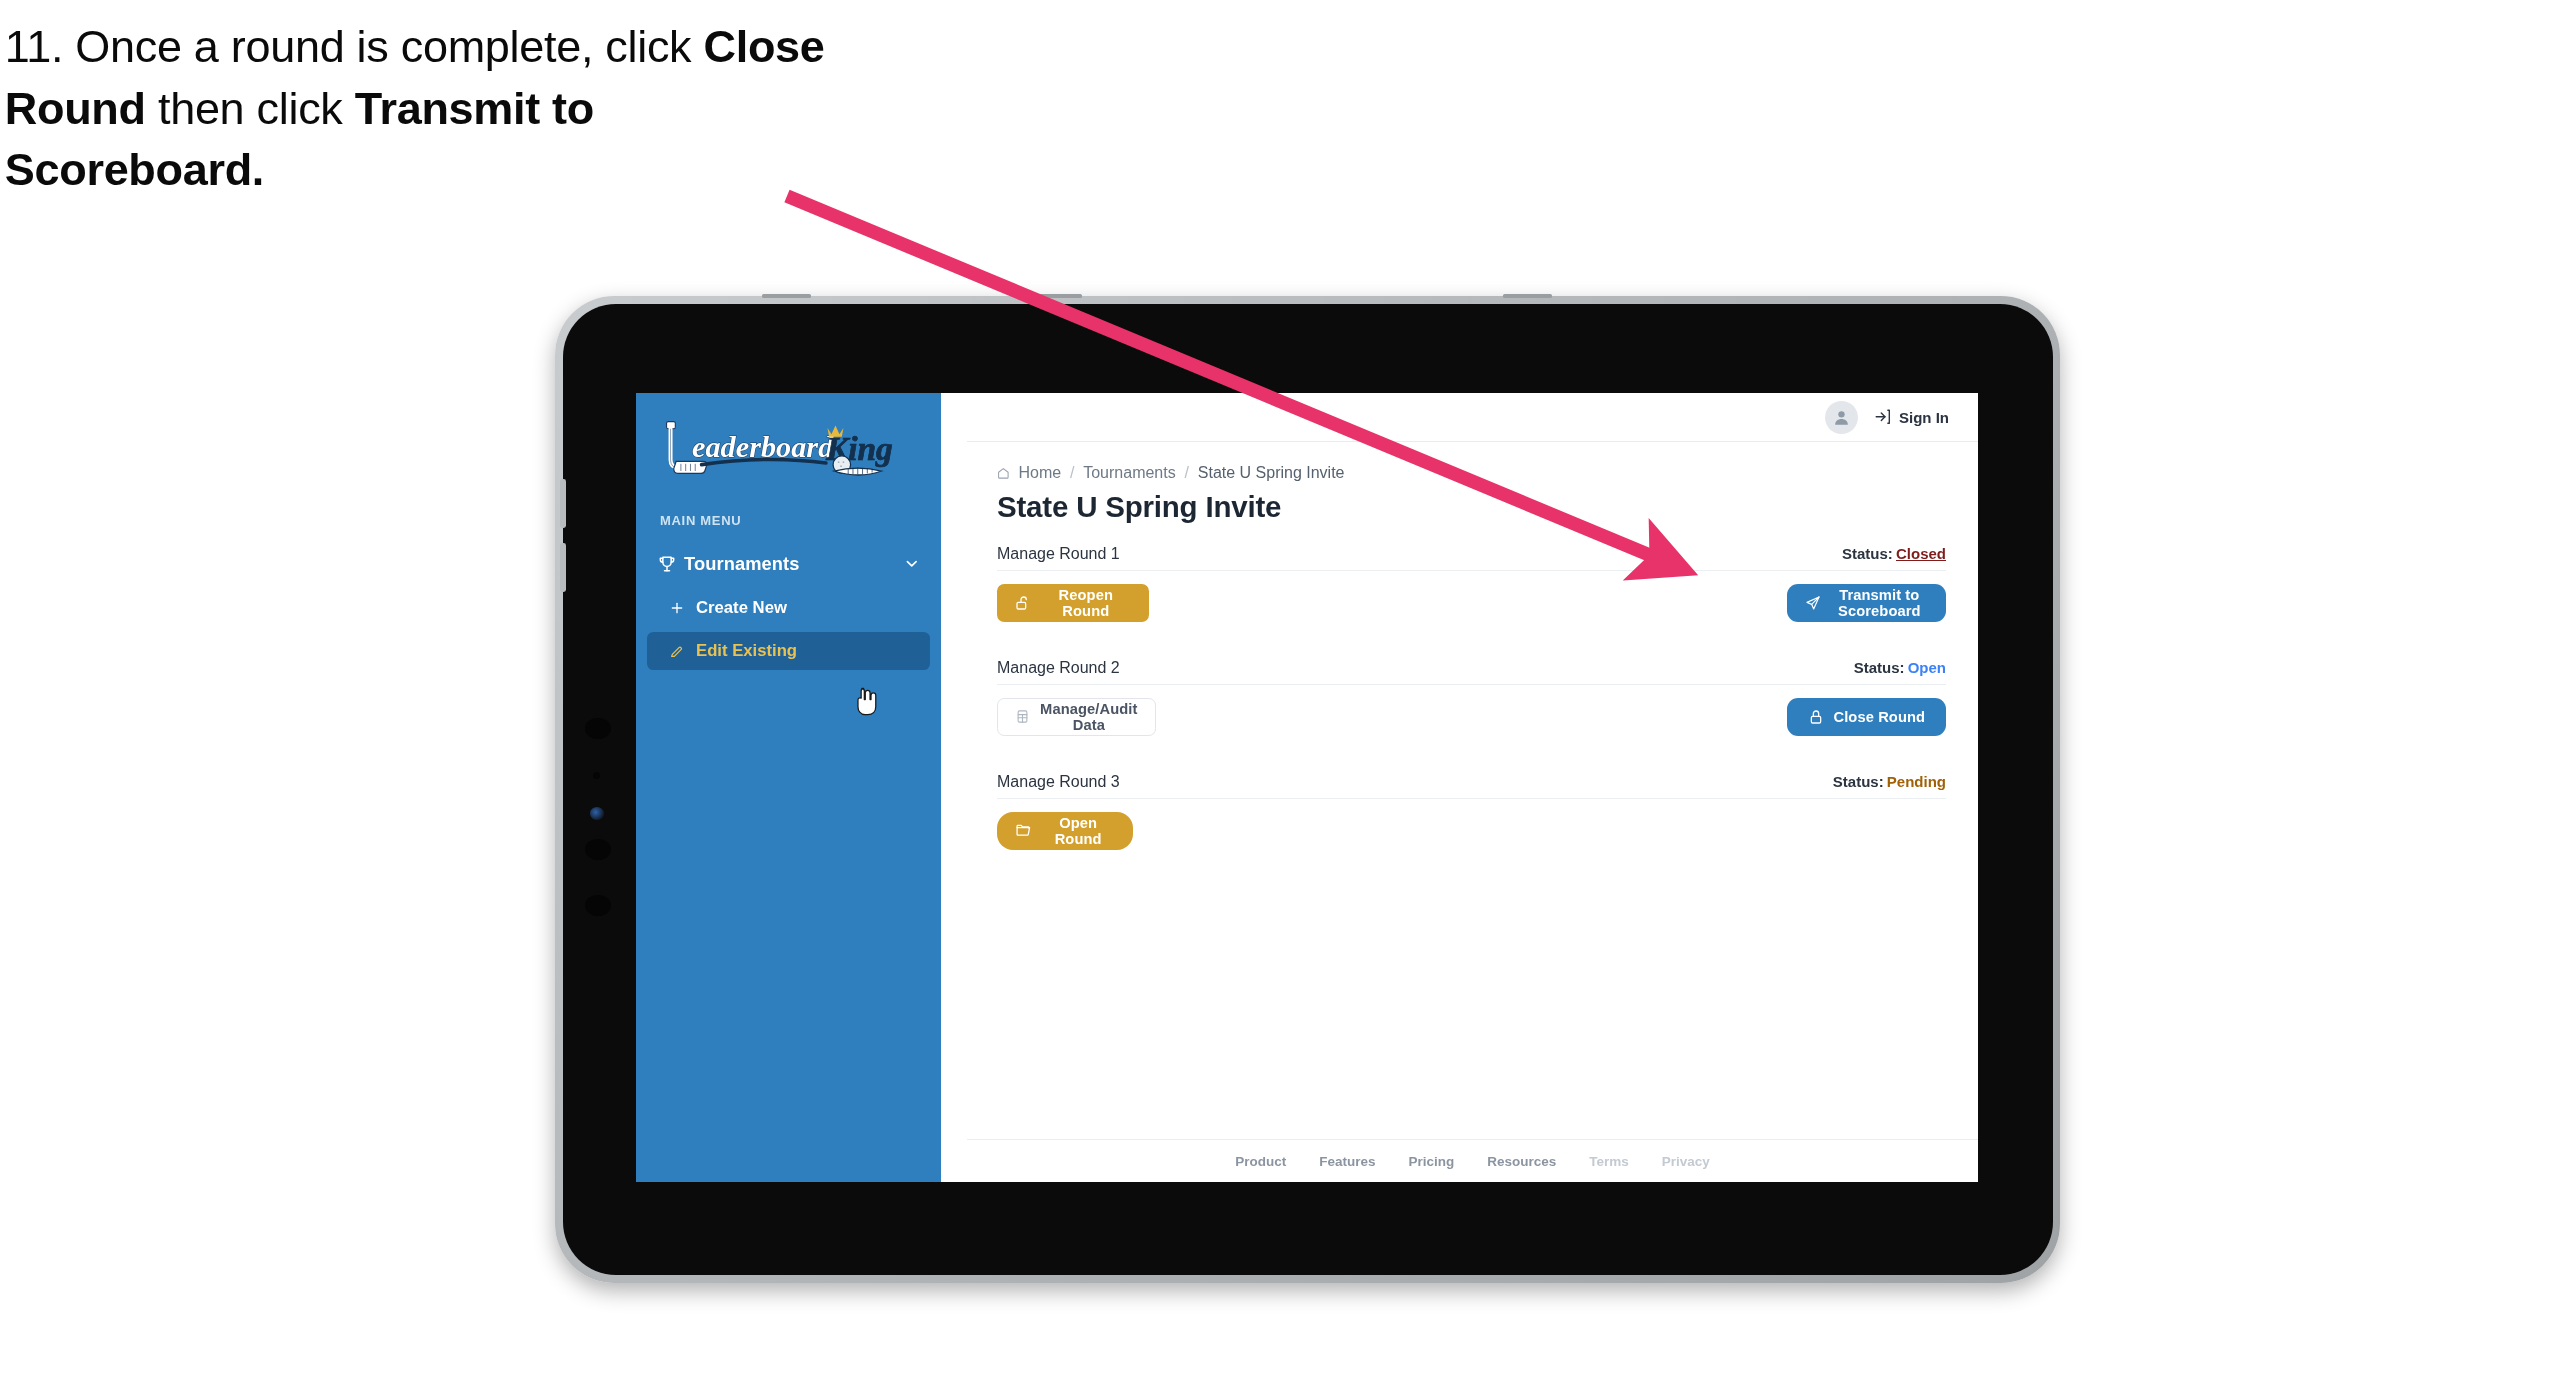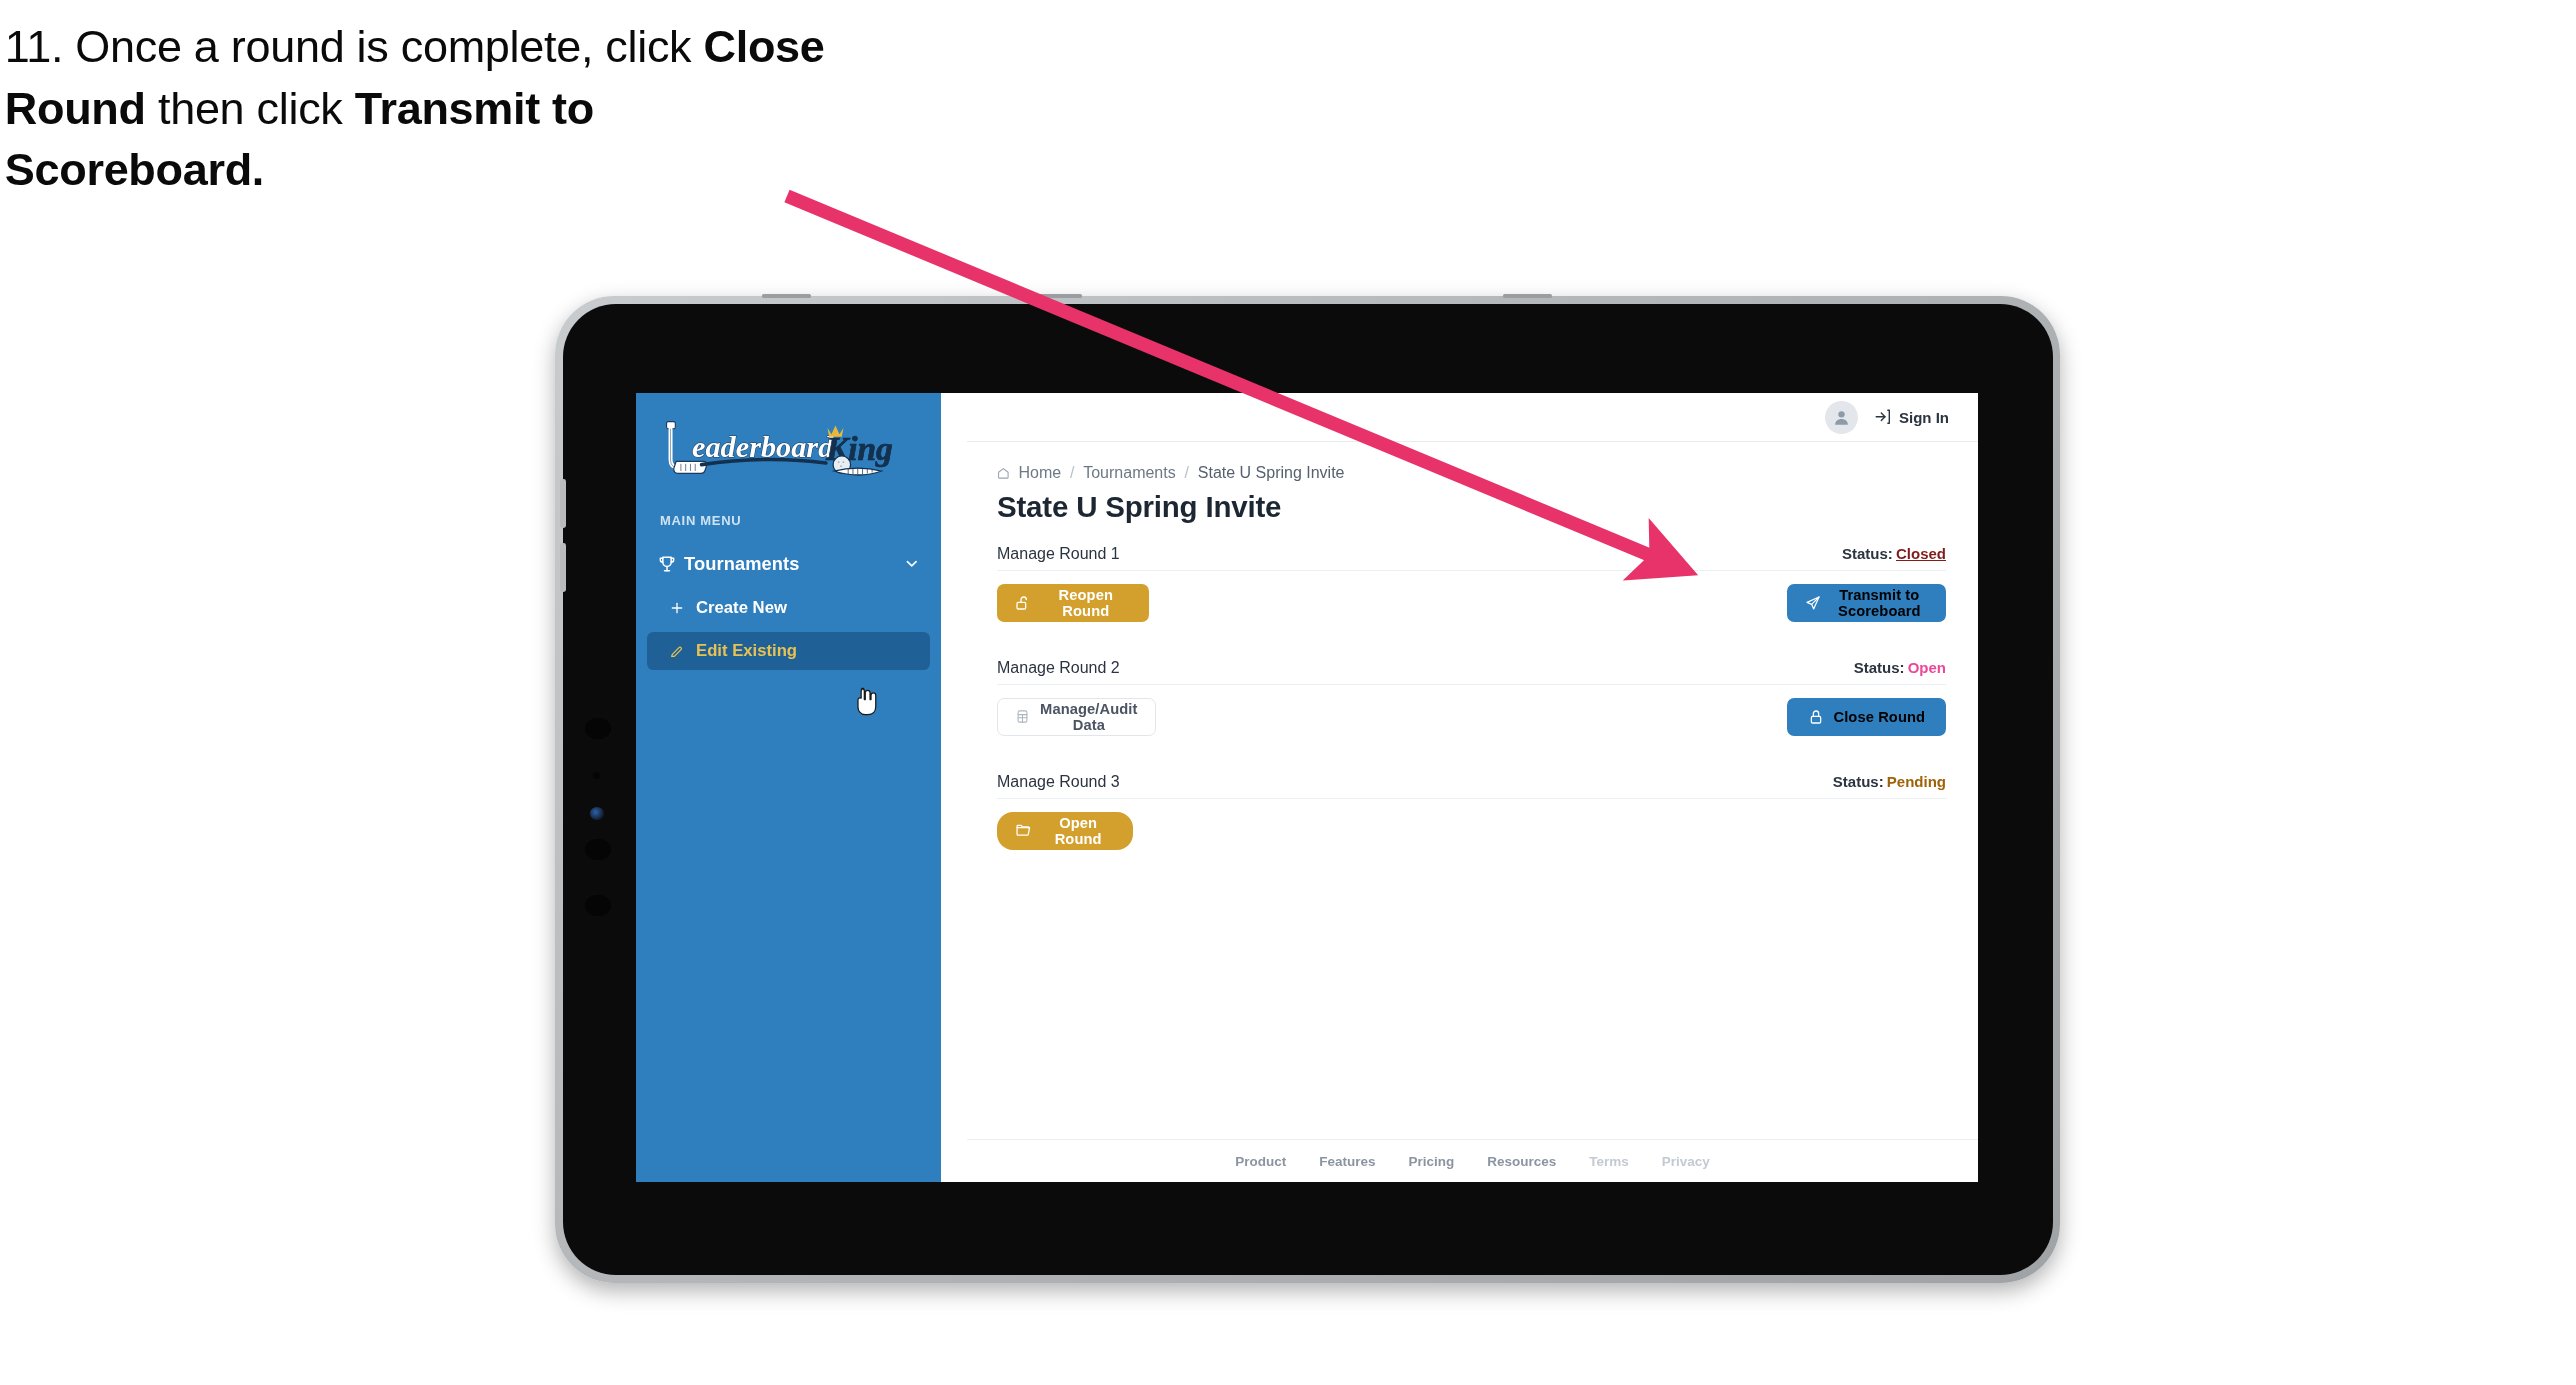--- a/index.html
+++ b/index.html
@@ -234,21 +234,21 @@
     font-weight: 400;
     color: #2b3440;
   }
   .round-status {
     font-size: 15px;
     font-weight: 700;
     color: #2b3440;
   }
   .round-status .val { margin-left: 3.2px; }
   .val.closed  { color: #7f1d1d; text-decoration: underline; }
-  .val.open    { color: #ec4899; text-align: center; }
+  .val.open    { color: #3b82f6; text-align: center; }
   .val.pending { color: #a16207; }
 
   .round-actions {
     display: flex;
     align-items: center;
     justify-content: space-between;
     margin-top: 12.7px;
     height: 38px;
   }
 
@@ -261,21 +261,21 @@
     border-radius: 7.2px;
     font-size: 14.7px;
     font-weight: 700;
     letter-spacing: 0.1px;
     border: none;
     cursor: pointer;
     padding: 0 17.5px;
     font-family: "Liberation Sans", sans-serif;
   }
   .btn-gold  { background: #d3a02d; color: #ffffff; }
-  .btn-blue  { background: #2f7fbe; color: #000000; }
+  .btn-blue  { background: #2f7fbe; color: #ffffff; border-radius: 11px; }
   .btn-ghost { background: #ffffff; color: #4a5462; border: 0.8px solid #e2e6ea; }
 
   .btn.w-reopen   { width: 152px; }
   .btn.w-transmit { width: 159px; }
   .btn.w-audit    { width: 159px; }
   .btn.w-close    { width: 159px; }
   .btn.w-open     { width: 136px; border-radius: 16px; }
 
   #footer {
     height: 43px;

